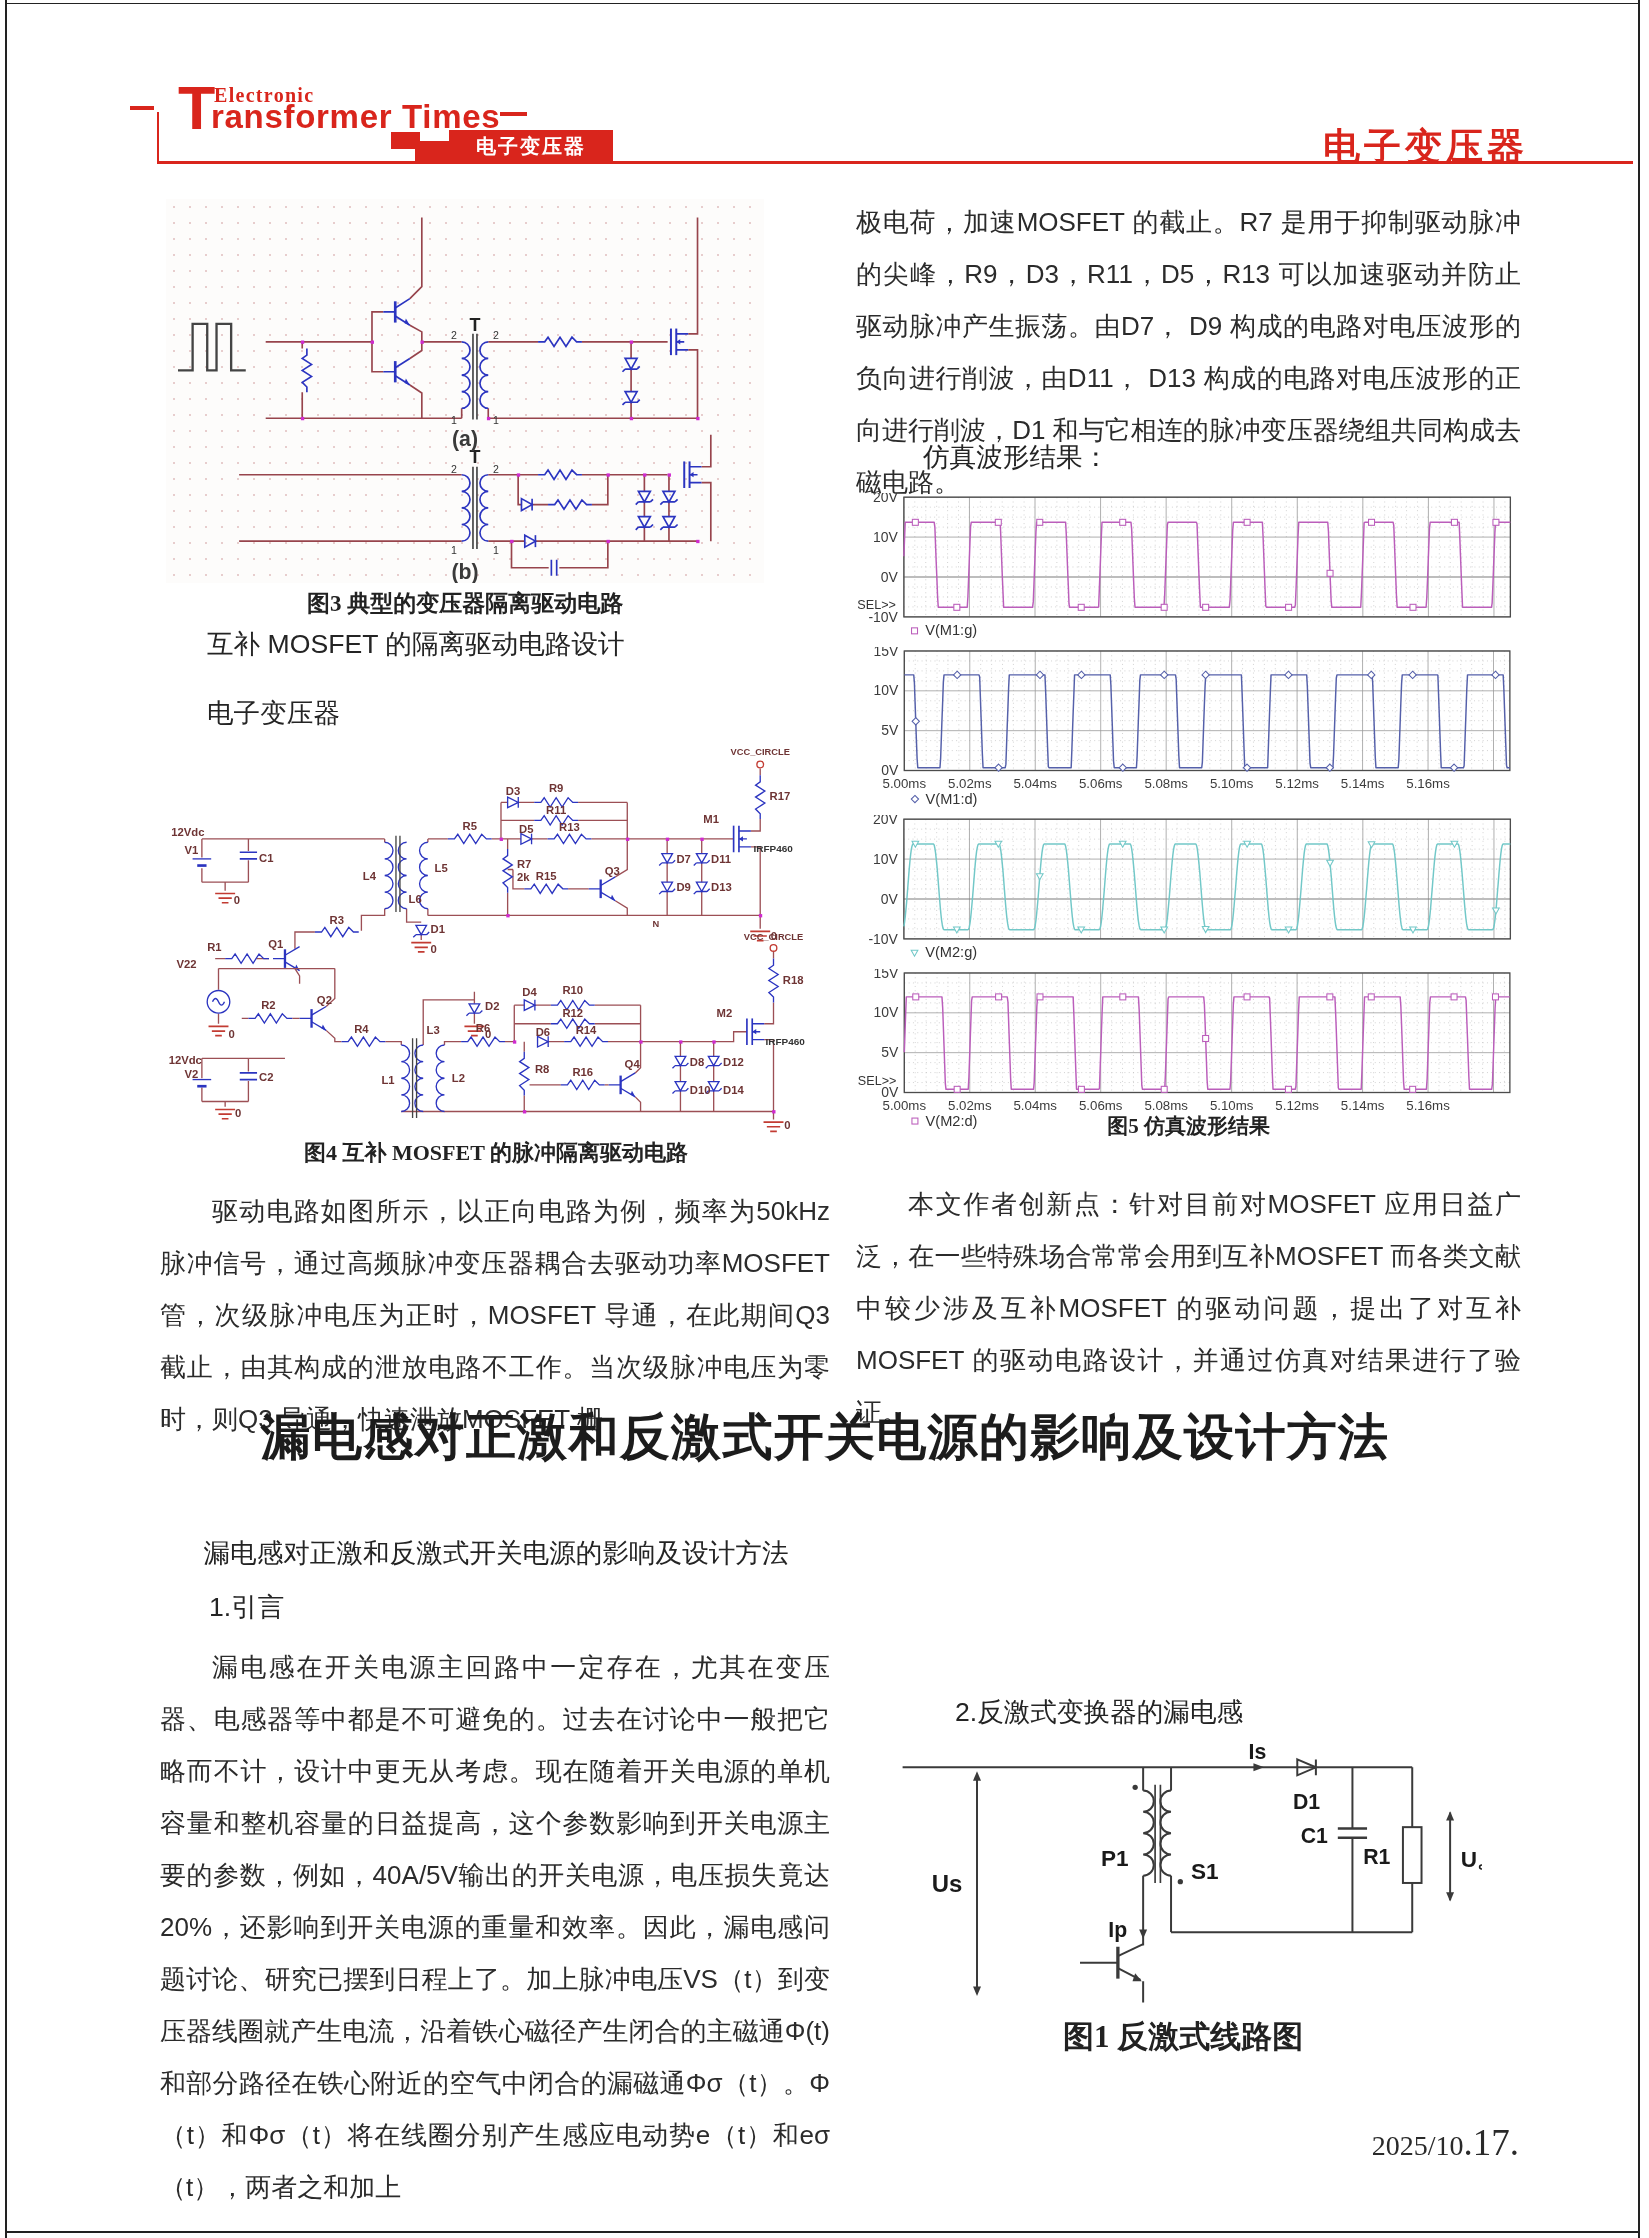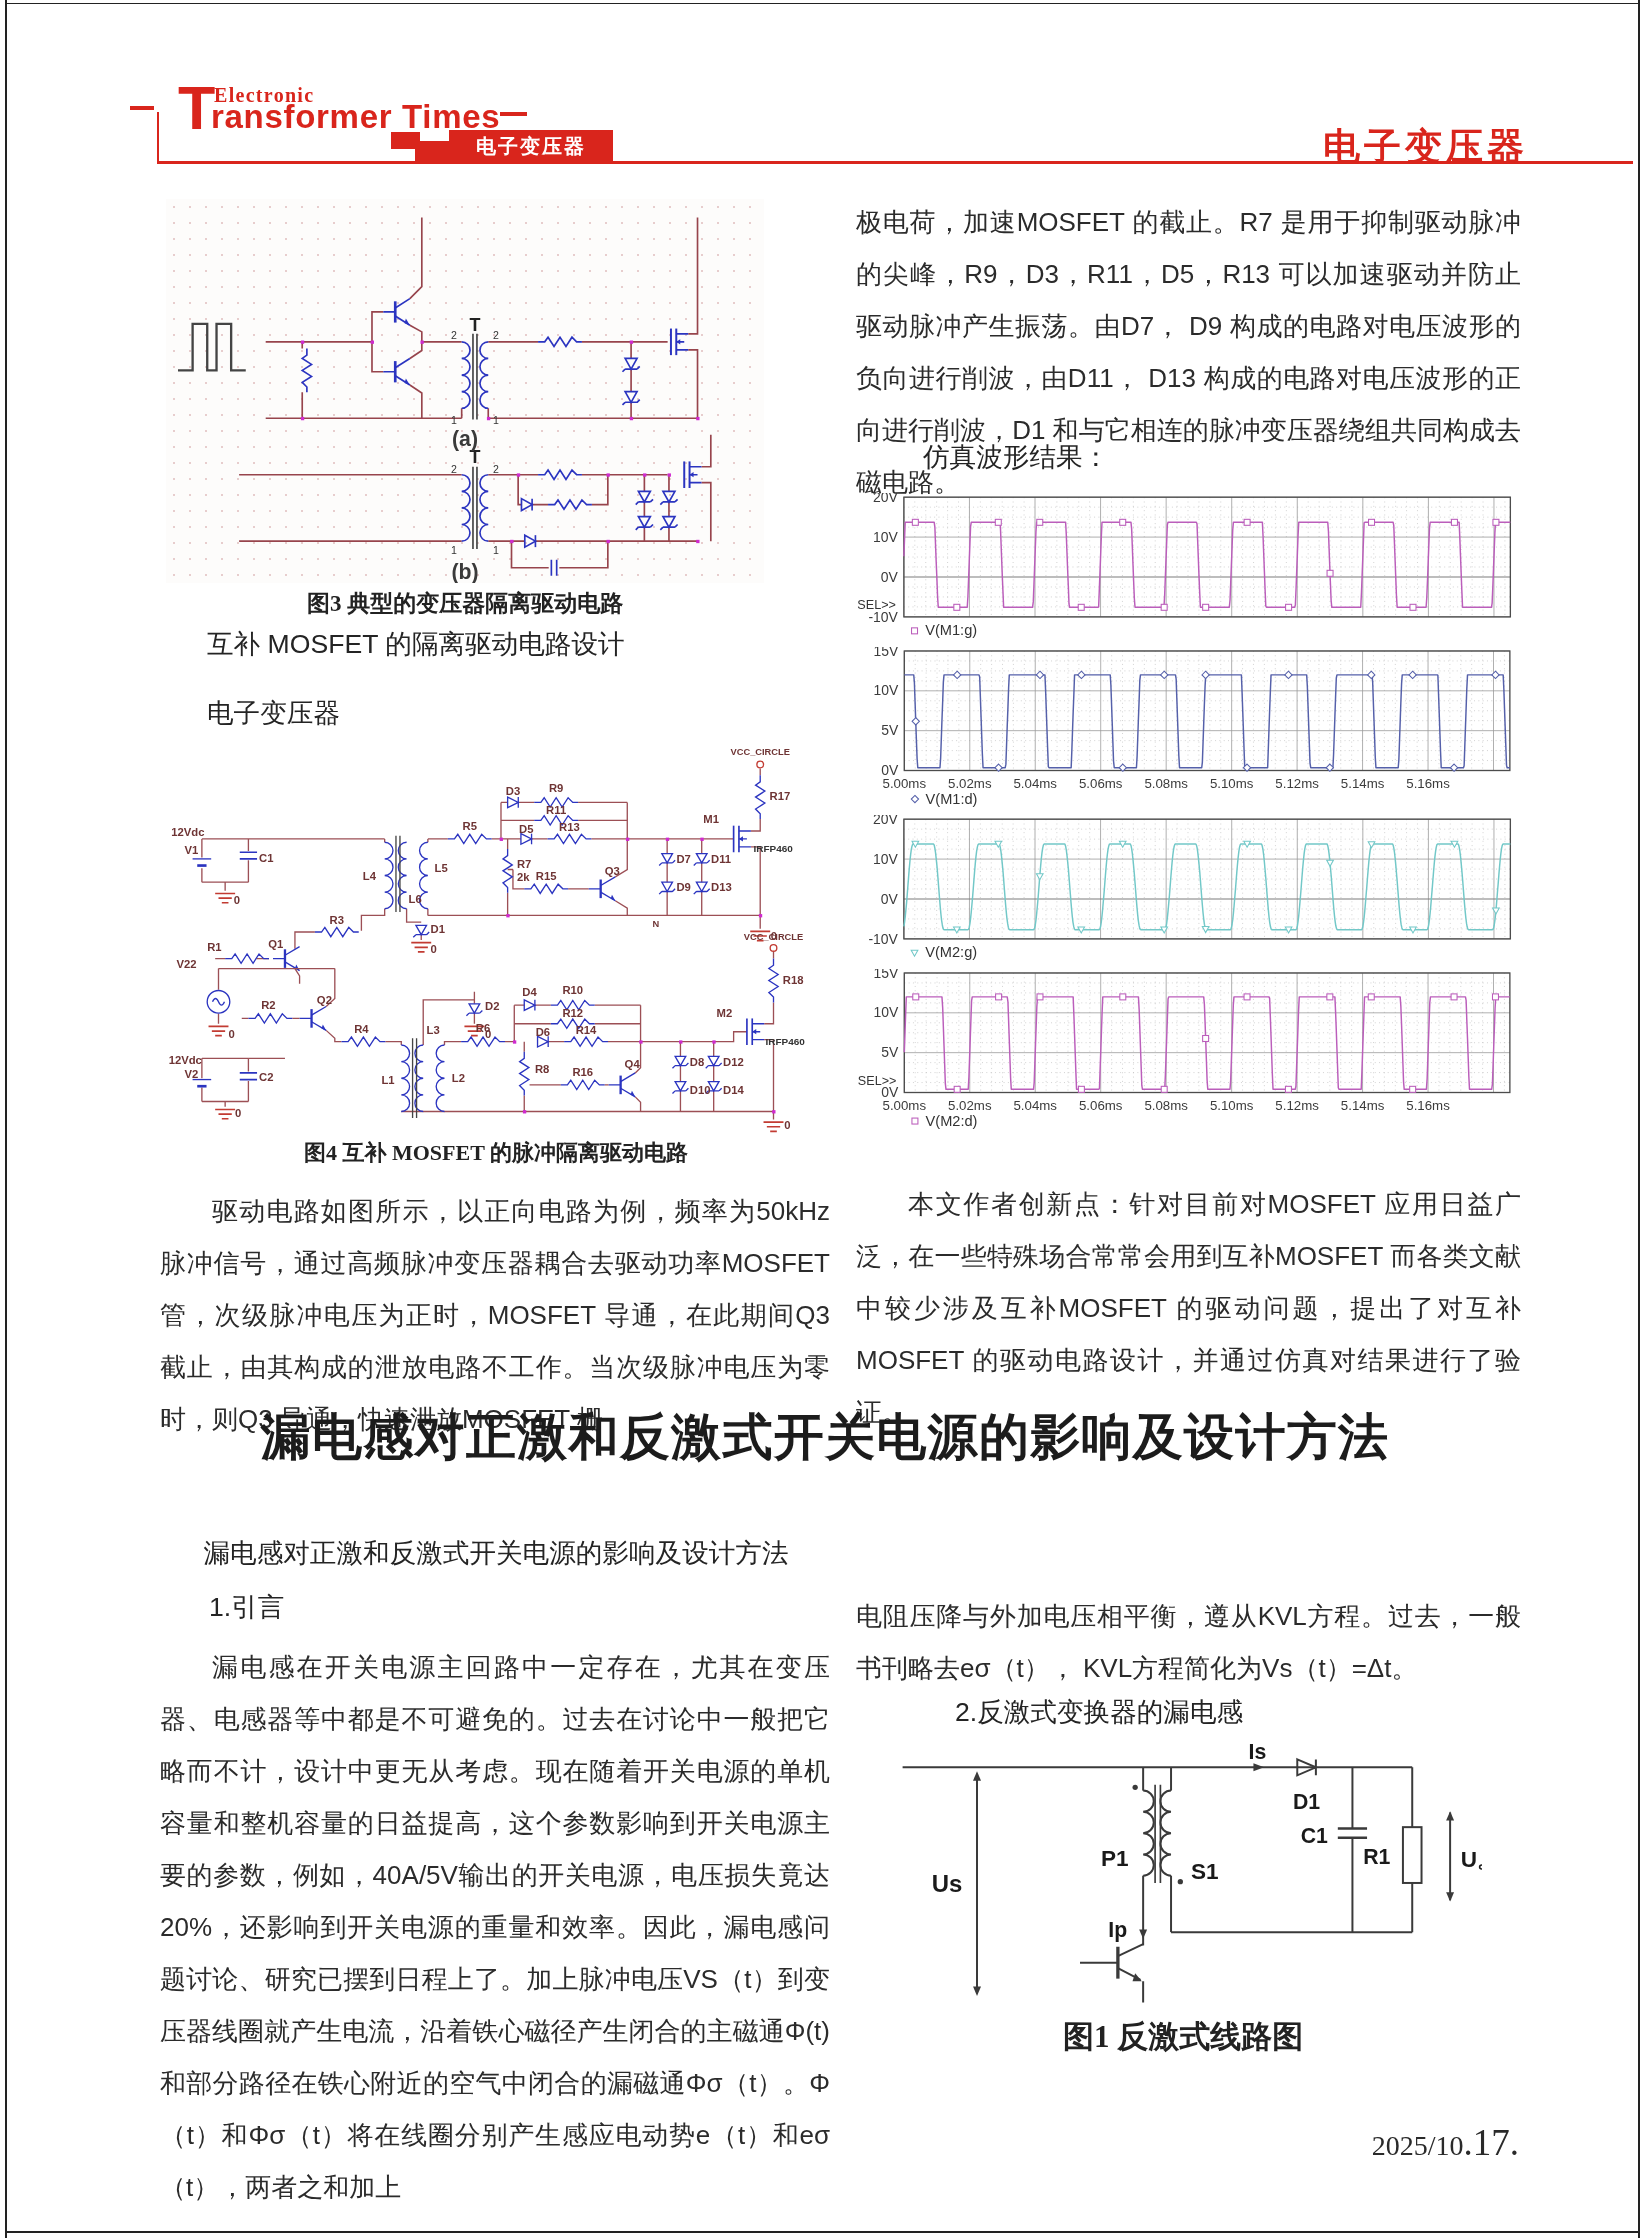--- a/index.html
+++ b/index.html
@@ -862,28 +862,28 @@
           <text x="564.9729729729722" y="212" font-size="20" fill="#3c3c3c" text-anchor="middle">5.10ms</text>
           <text x="663.5675675675693" y="212" font-size="20" fill="#3c3c3c" text-anchor="middle">5.12ms</text>
           <text x="762.162162162162" y="212" font-size="20" fill="#3c3c3c" text-anchor="middle">5.14ms</text>
           <text x="860.7567567567592" y="212" font-size="20" fill="#3c3c3c" text-anchor="middle">5.16ms</text>
           <g>
             <rect x="83.5" y="224.5" width="9" height="9" fill="#fff" stroke="#bb5ebb" stroke-width="1.6"></rect>
           </g>
           <text x="104" y="236" font-size="22" fill="#333" text-anchor="start">V(M2:d)</text>
         </svg></div>
   </div>
+  <div class="caption" style="left:856px;top:1112px;width:665px;font-size:21px;">图5  仿真波形结果</div>
   <div class="para ind" style="left:856px;top:1178px;width:665px;">本文作者创新点：针对目前对MOSFET 应用日益广泛，在一些特殊场合常常会用到互补MOSFET 而各类文献中较少涉及互补MOSFET 的驱动问题，提出了对互补MOSFET 的驱动电路设计，并通过仿真对结果进行了验证。</div>
 
   <div class="big-title">漏电感对正激和反激式开关电源的影响及设计方法</div>
   <div class="subtitle2">漏电感对正激和反激式开关电源的影响及设计方法</div>
   <div class="h-sub" style="left:209px;top:1589px;text-align:right;">1.引言</div>
   <div class="para ind" style="left:160px;top:1641px;width:670px;">漏电感在开关电源主回路中一定存在，尤其在变压器、电感器等中都是不可避免的。过去在讨论中一般把它略而不计，设计中更无从考虑。现在随着开关电源的单机容量和整机容量的日益提高，这个参数影响到开关电源主要的参数，例如，40A/5V输出的开关电源，电压损失竟达20%，还影响到开关电源的重量和效率。因此，漏电感问题讨论、研究已摆到日程上了。加上脉冲电压VS（t）到变压器线圈就产生电流，沿着铁心磁径产生闭合的主磁通Φ(t)和部分路径在铁心附近的空气中闭合的漏磁通Φσ（t）。Φ（t）和Φσ（t）将在线圈分别产生感应电动势e（t）和eσ（t），两者之和加上</div>
 
-  <div class="para" style="left:856px;top:1590px;width:665px;">电阻压降与外加电压相平衡，遵从KVL方程。过去，一般书刊略去eσ（t）， KVL方程简化为Vs（t）=Δt。</div>
   <div class="h-sub" style="left:923px;top:1694px;margin-left:32px;">2.反激式变换器的漏电感</div>
 
   <div class="fig1-wrap">
     <svg id="fig1-svg" viewBox="0 0 900 415" width="598" height="276">
       <g stroke="#3a3a3a" stroke-width="3" fill="none">
         <path d="M28,50 H795"></path>
         <path d="M140,62 V390"></path>
         <path d="M390,50 V85"></path>
         <path d="M390,213 V318"></path>
         <path d="M432,50 V85"></path>

